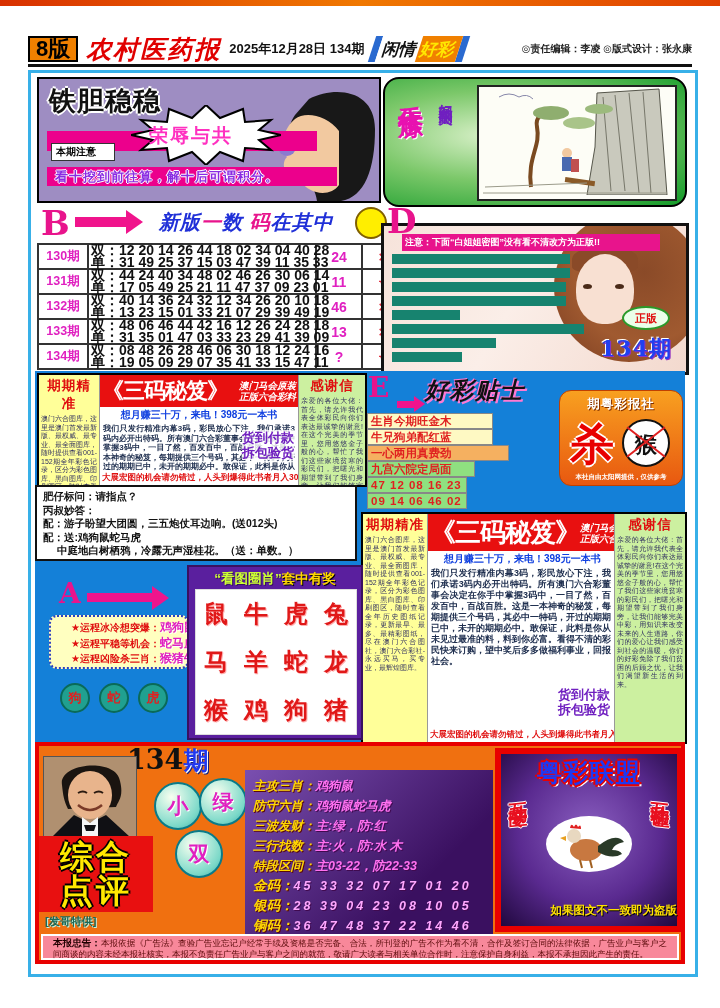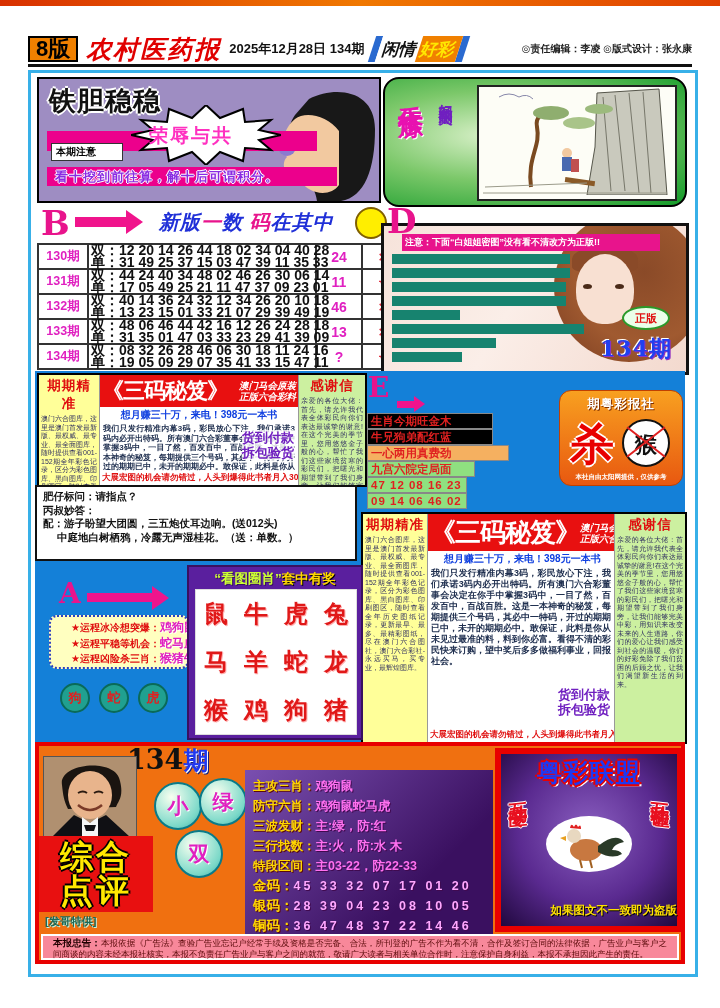--- a/index.html
+++ b/index.html
@@ -22,21 +22,21 @@
   
   .frame{left:28px;top:70px;width:664px;height:901px;border:3px solid #38b0e8;background:#fff;}
   .inner{position:absolute;left:4px;top:4px;width:650px;height:887px;}
 
   
   .tiedan{left:2px;top:0;width:340px;height:122px;background:#9e8dc2;border:2px solid #000;}
   .tiedan-title{position:absolute;left:10px;top:4px;font-size:27px;font-weight:bold;color:#111;
       text-shadow:-2px 0 #fff,2px 0 #fff,0 -2px #fff,0 2px #fff;letter-spacing:1px;}
   .td-bar1{position:absolute;left:8px;top:52px;width:270px;height:20px;background:#ec008c;}
   .td-note{position:absolute;left:12px;top:64px;background:#fff;border:1px solid #333;color:#000;
-      font-size:10px;font-weight:bold;padding:1px 26px 1px 4px;}
+      font-size:10px;font-weight:bold;padding:1px 18px 1px 4px;}
   .td-bar2{position:absolute;left:8px;top:88px;width:290px;height:19px;background:#ec008c;}
   .td-hint{position:absolute;left:16px;top:89px;font-size:13px;font-weight:bold;color:#8a2be2;
       text-shadow:-1px 0 #fff,1px 0 #fff,0 -1px #fff,0 1px #fff;letter-spacing:1px;}
   .burst{position:absolute;left:92px;top:26px;width:150px;height:60px;}
   .burst-text{position:absolute;left:18px;top:18px;font-size:19px;font-weight:bold;color:#ff30c0;letter-spacing:2px;}
   .face-svg{position:absolute;right:2px;top:6px;}
 
   .qiannian{left:348px;top:0;width:300px;height:126px;border:2px solid #000;border-radius:16px;
       background:radial-gradient(ellipse at 35% 45%,#d8f0c8 0%,#7cc86a 45%,#129a28 100%);}
   .qn-title{position:absolute;left:10px;top:6px;writing-mode:vertical-rl;font-size:25px;font-weight:bold;color:#e812b0;
@@ -106,21 +106,21 @@
   .ad2 .ad-left{width:60px;} .ad2 .ad-right{width:66px;}
 
   
   .e-letter{position:absolute;left:333px;top:0px;font-size:28px;}
   .e-arrow{left:362px;top:30px;width:18px;height:7px;}
   .e-arrow:after{right:-10px;top:-5px;border-left:11px solid #f0148c;border-top:8px solid transparent;border-bottom:8px solid transparent;}
   .e-title{position:absolute;left:390px;top:4px;font-size:23px;font-weight:bold;font-style:italic;color:#111;
       text-shadow:2px 2px 0 #ff79d2,-1px -1px 0 #ff79d2;letter-spacing:2px;}
   .tip{position:absolute;left:332px;height:14px;font-size:11.5px;font-weight:bold;color:#e02020;
       border:1px solid #888;padding:0 3px;line-height:14px;white-space:nowrap;overflow:hidden;}
-  .tipy{background:#000000;} .tipo{background:#f5b060;} .tipg{background:#8fe080;}
+  .tipy{background:#fef9c3;} .tipo{background:#f5b060;} .tipg{background:#8fe080;}
 
   
   .she-box{left:524px;top:19px;width:122px;height:94px;background:linear-gradient(#f8a020,#e85810);border-radius:12px;border:1px solid #c04000;}
   .she-title{position:absolute;top:5px;width:100%;text-align:center;color:#fff;font-size:12.5px;font-weight:bold;letter-spacing:1px;text-shadow:1px 1px 0 #803000;}
   .she-kill{position:absolute;left:10px;top:24px;font-size:44px;font-weight:bold;color:#e80000;
       text-shadow:-2px 0 #fff,2px 0 #fff,0 -2px #fff,0 2px #fff;font-family:"DejaVu Serif",serif;}
   .she-circle{position:absolute;right:12px;top:28px;width:44px;height:44px;border-radius:50%;background:#fff;border:2px solid #111;}
   .she-animal{position:absolute;width:100%;text-align:center;top:9px;font-size:22px;font-weight:bold;color:#111;}
   .she-x1,.she-x2{position:absolute;left:-2px;top:20px;width:48px;height:2px;background:#e02020;}
   .she-x1{transform:rotate(38deg);} .she-x2{transform:rotate(-38deg);}
@@ -159,21 +159,21 @@
   .photo{position:absolute;left:4px;top:10px;width:92px;height:80px;border:1px solid #555;overflow:hidden;background:#b89878;}
   .review-box{position:absolute;left:0px;top:90px;width:114px;height:76px;background:#e81010;display:flex;flex-direction:column;align-items:center;justify-content:center;}
   .review-box div{font-size:33px;font-weight:bold;color:#ffe800;line-height:34px;letter-spacing:3px;
       text-shadow:-2px 0 #000,2px 0 #000,0 -2px #000,0 2px #000;}
   .byline{position:absolute;left:6px;top:168px;font-size:11px;font-weight:bold;color:#1a6a5a;text-shadow:1px 1px 0 #c0f0e0;}
   .o-circle{position:absolute;width:44px;height:44px;border-radius:50%;border:2px solid #0a7a88;
       background:radial-gradient(circle at 35% 30%,#f8fff0,#7ad8c8 70%,#3aa8a8);
       color:#e020c0;font-size:21px;font-weight:bold;text-align:center;line-height:44px;text-shadow:1px 1px 0 #fff;}
   .info-box{position:absolute;left:206px;top:24px;width:248px;height:168px;padding:6px 8px;box-sizing:border-box;
       background:linear-gradient(135deg,#7a4fb0,#3a1060 70%);}
-  .info-row{font-size:12.5px;font-weight:bold;line-height:20px;white-space:nowrap;}
+  .info-row{font-size:12.5px;font-weight:bold;line-height:20px;white-space:nowrap;font-style:italic;}
   .info-row .lab{color:#ffd700;text-shadow:1px 1px 0 #5a0a0a;}
   .info-row .val{color:#ff70f0;text-shadow:1px 1px 0 #400a50;}
   .info-row.code .lab{font-size:13.5px;}
   .info-row.code .val{letter-spacing:3px;color:#ffa8ff;}
   .yuecai{position:absolute;left:456px;top:2px;width:188px;height:184px;background:#e80000;padding:6px;box-sizing:border-box;}
   .yc-in{position:relative;width:100%;height:100%;background:radial-gradient(circle at 50% 45%,#8a5fc0 0%,#5a2a90 55%,#20083e 100%);}
   .yc-title{position:absolute;top:2px;width:100%;text-align:center;font-size:25px;font-weight:bold;color:#2038f0;
       text-shadow:-2px 0 #e80000,2px 0 #e80000,0 -2px #e80000,0 2px #e80000,2px 2px 0 #fff;letter-spacing:1px;}
   .yc-vert{position:absolute;writing-mode:vertical-rl;font-size:19px;font-weight:bold;color:#e81020;
       text-shadow:-1px 0 #fff,1px 0 #fff,0 -1px #fff,0 1px #fff;top:34px;height:110px;letter-spacing:2px;}
@@ -289,21 +289,21 @@
           <td class="c-nums">
                 <div>双：48 06 46 44 42 16 12 26 24 28 18</div>
                 <div>单：31 35 01 47 03 33 23 29 41 39 09</div>
               </td>
           <td class="c-code">13</td>
           <td class="c-mark">×</td>
         </tr>
         <tr>
           <td class="c-issue">134期</td>
           <td class="c-nums">
-                <div>双：08 32 26 28 46 06 30 18 11 24 16</div>
+                <div>双：08 48 26 28 46 06 30 18 12 24 16</div>
                 <div>单：19 05 09 29 07 35 41 33 15 47 11</div>
               </td>
           <td class="c-code">?</td>
           <td class="c-mark">√</td>
         </tr>
       </tbody>
         </table>
 
       <span class="big-letter d-letter">D</span>
       <div class="abs d-box">
@@ -351,20 +351,21 @@
             <div class="ad-footer">大展宏图的机会请勿错过，人头到爆得此书者月入30万！</div>
           </div>
           <div class="ad-right">
             <div class="ad-side-title">感谢信</div>
             <div class="ad-side-text">亲爱的各位大佬：首先，请允许我代表全体彩民向你们表达最诚挚的谢意!在这个完美的季节里，您用悠悠金子般的心，帮忙了我们这些家境贫寒的彩民们，把曙光和期望带到了我们身旁，让我们能够完美中彩，用知识来改变未来的人生道路，你们的爱心让我们感受到社会的温暖，你们的好彩免除了我们贫困的后顾之忧，让我们渴望新生活的到来。</div>
           </div>
         </div>
 
         <span class="big-letter e-letter">E</span>
         <span class="arrow e-arrow abs"></span>
+        <span class="e-title">好彩贴士</span>
         <div class="tip tipy" style="top:42px;width:118px;">生肖今期旺金木</div>
         <div class="tip tipy" style="top:58px;width:118px;">牛兄狗弟配红蓝</div>
         <div class="tip tipo" style="top:74px;width:134px;">一心两用真费劲</div>
         <div class="tip tipg" style="top:90px;width:100px;">九宫六院定局面</div>
         <div class="tip tipg" style="top:106px;width:92px;letter-spacing:1px;">47 12 08 16 23</div>
         <div class="tip tipg" style="top:122px;width:92px;letter-spacing:1px;">09 14 06 46 02</div>
 
         <div class="abs she-box">
           <div class="she-title">期粤彩报社</div>
           <div class="she-kill">杀</div>
@@ -373,20 +374,21 @@
             <div class="she-x1"></div>
             <div class="she-x2"></div>
           </div>
           <div class="she-foot">本社自由太阳网提供，仅供参考</div>
         </div>
 
         <div class="abs riddle">
           <div>肥仔标问：请指点？</div>
           <div>丙叔妙答：</div>
           <div>配：游子盼望大团圆，三五炮仗耳边响。(送012头)</div>
+          <div>配：送:鸡狗鼠蛇马虎</div>
           <div class="indent">中庭地白树栖鸦，冷露无声湿桂花。（送：单数。）</div>
         </div>
 
         <div class="ad ad2">
           <div class="ad-left">
             <div class="ad-side-title">期期精准</div>
             <div class="ad-side-text">澳门六合图库，这里是澳门首发最新版、最权威、最专业、最全面图库，随时提供查看001-152期全年彩色记录，区分为彩色图库、黑白图库、印刷图区，随时查看全年历史图纸记录，更新最早、最多、最精彩图纸，尽在澳门六合图社，澳门六合彩社-永远买马，买专业，最辉煌图库。</div>
           </div>
           <div class="ad-center">
             <div class="ad-banner">

